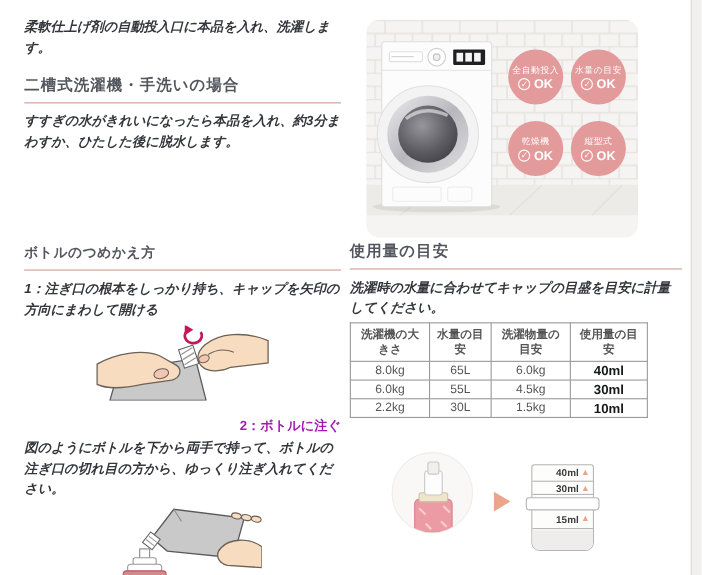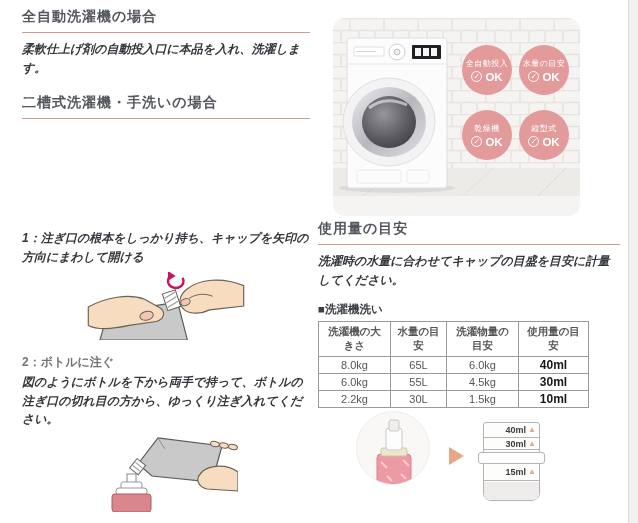--- a/index.html
+++ b/index.html
@@ -15,21 +15,21 @@
   .sec-heading { font-size:14px; font-weight:600; color:#53575d; letter-spacing:1px;
     padding-bottom:6px; border-bottom:1px solid #c99e90; }
   .sec-heading.small { font-size:12.5px; letter-spacing:0.5px; }
   .body-text { margin-top:7px; font-size:12px; line-height:1.55; font-weight:600; color:#33363b;font-style:italic; }
 
   
   .col-left-top { position:absolute; left:22px; top:8px; width:288px; }
   .sec2 { margin-top:17px; }
   .col-left-refill { position:absolute; left:22px; top:222px; width:288px; }
   .illus1 { margin-top:6px; margin-left:64px; width:160px; height:68px; }
-  .step2-title { margin-top:10px; font-size:12px; font-weight:600; color:#737373; }
+  .step2-title { margin-top:10px; font-size:12px; font-weight:600; color:#a21caf;text-align:right; }
   .illus2 { margin-top:5px; margin-left:76px; width:140px; height:78px; }
 
   
   .washer-photo { position:absolute; left:333px; top:18px; width:247px; height:198px;
     border-radius:12px; overflow:hidden; background:#f6f4f2; }
   .badge { position:absolute; width:50px; height:50px; border-radius:50%;
     background:#e29a9a; color:#fff; display:flex; flex-direction:column;
     align-items:center; justify-content:center; gap:2px; }
   .badge-label { font-size:8px; letter-spacing:0.5px; white-space:nowrap; }
   .badge-ok { display:flex; align-items:center; gap:3px; font-size:11.5px; font-weight:bold; }
@@ -65,24 +65,24 @@
   .cup-band { position:absolute; left:-6px; top:29px; width:67px; height:12px;
     border:1px solid #b5b5b5; border-radius:3px; background:#fff; }
   .cup-fill { position:absolute; top:59px; bottom:0; left:0; right:0;
     background:#efedeb; border-radius:0 0 6px 6px; }
   .tri { color:#e8a48c; font-size:8px; line-height:1; }
 </style>
 </head>
 <body>
 
 <div class="col-left-top">
-  <div class="sec-heading">全自動洗濯機の場合</div>
   <div class="body-text">柔軟仕上げ剤の自動投入口に本品を入れ、洗濯します。</div>
   <div class="sec2">
     <div class="sec-heading">二槽式洗濯機・手洗いの場合</div>
+    <div class="body-text">すすぎの水がきれいになったら本品を入れ、約3分まわすか、ひたした後に脱水します。</div>
   </div>
 </div>
 
 <div class="washer-photo">
   <svg width="247" height="178" viewBox="0 0 247 178">
     <defs>
       <pattern id="brick" width="34" height="24" patternUnits="userSpaceOnUse">
         <rect width="34" height="24" fill="#f6f4f2"></rect>
         <path d="M0 0.5h34 M0 12.5h34 M17 0v12 M8 12v12 M26 12v12" stroke="#e7e3df" stroke-width="1.4" fill="none"></path>
       </pattern>
@@ -143,20 +143,21 @@
   <div class="badge badge4">
     <span class="badge-label">縦型式</span>
     <span class="badge-ok">
         <span class="check-circle">✓</span>
         <span>OK</span>
       </span>
   </div>
 </div>
 
 <div class="col-left-refill">
+  <div class="sec-heading small">ボトルのつめかえ方</div>
   <div class="body-text">1：注ぎ口の根本をしっかり持ち、キャップを矢印の方向にまわして開ける</div>
 
   <svg class="illus1" viewBox="0 0 160 70">
     <polygon points="20,42 92,31 102,70 12,70" fill="#c9c9c9" stroke="#58595c" stroke-width="1.2"></polygon>
     <path d="M0,36 C18,26 42,22 58,28 L74,37 C80,41 78,49 70,51 L42,55 C24,59 8,59 0,55 Z" fill="#f8dcc0" stroke="#6b6157" stroke-width="1.2"></path>
     <ellipse cx="60" cy="45" rx="7" ry="4.5" fill="#f3c6b4" stroke="#6b6157" transform="rotate(-14 60 45)"></ellipse>
     <g transform="rotate(-18 86 30)">
       <rect x="79" y="20" width="14" height="18" fill="#ffffff" stroke="#60605e"></rect>
       <path d="M80 25 l12 -3 M80 30 l12 -3 M80 35 l12 -3" stroke="#9a9a9a" stroke-width="1.2"></path>
     </g>
@@ -186,21 +187,20 @@
     <rect x="29" y="40" width="9" height="9" fill="#fff" stroke="#888"></rect>
     <rect x="23" y="48" width="21" height="7" rx="2" fill="#fff" stroke="#999"></rect>
     <rect x="18" y="54" width="31" height="7" rx="3" fill="#fff" stroke="#999"></rect>
     <rect x="14" y="60" width="39" height="18" rx="3" fill="#d9868c" stroke="#b05a62"></rect>
   </svg>
 </div>
 
 <div class="usage">
   <div class="sec-heading">使用量の目安</div>
   <div class="body-text">洗濯時の水量に合わせてキャップの目盛を目安に計量してください。</div>
-  <div class="table-label">■洗濯機洗い</div>
 
   <table class="dose-table">
     <thead>
       <tr>
         <th class="c1">洗濯機の大きさ</th>
         <th class="c2">水量の目安</th>
         <th class="c3">洗濯物量の目安</th>
         <th class="c4">使用量の目安</th>
       </tr>
     </thead>

